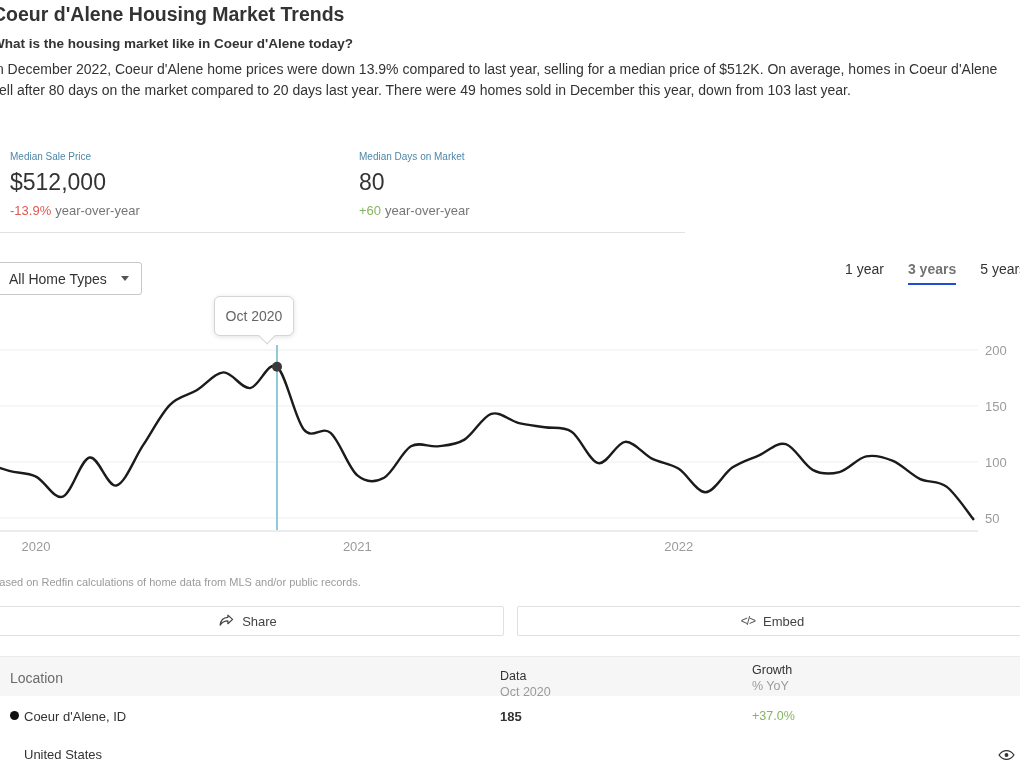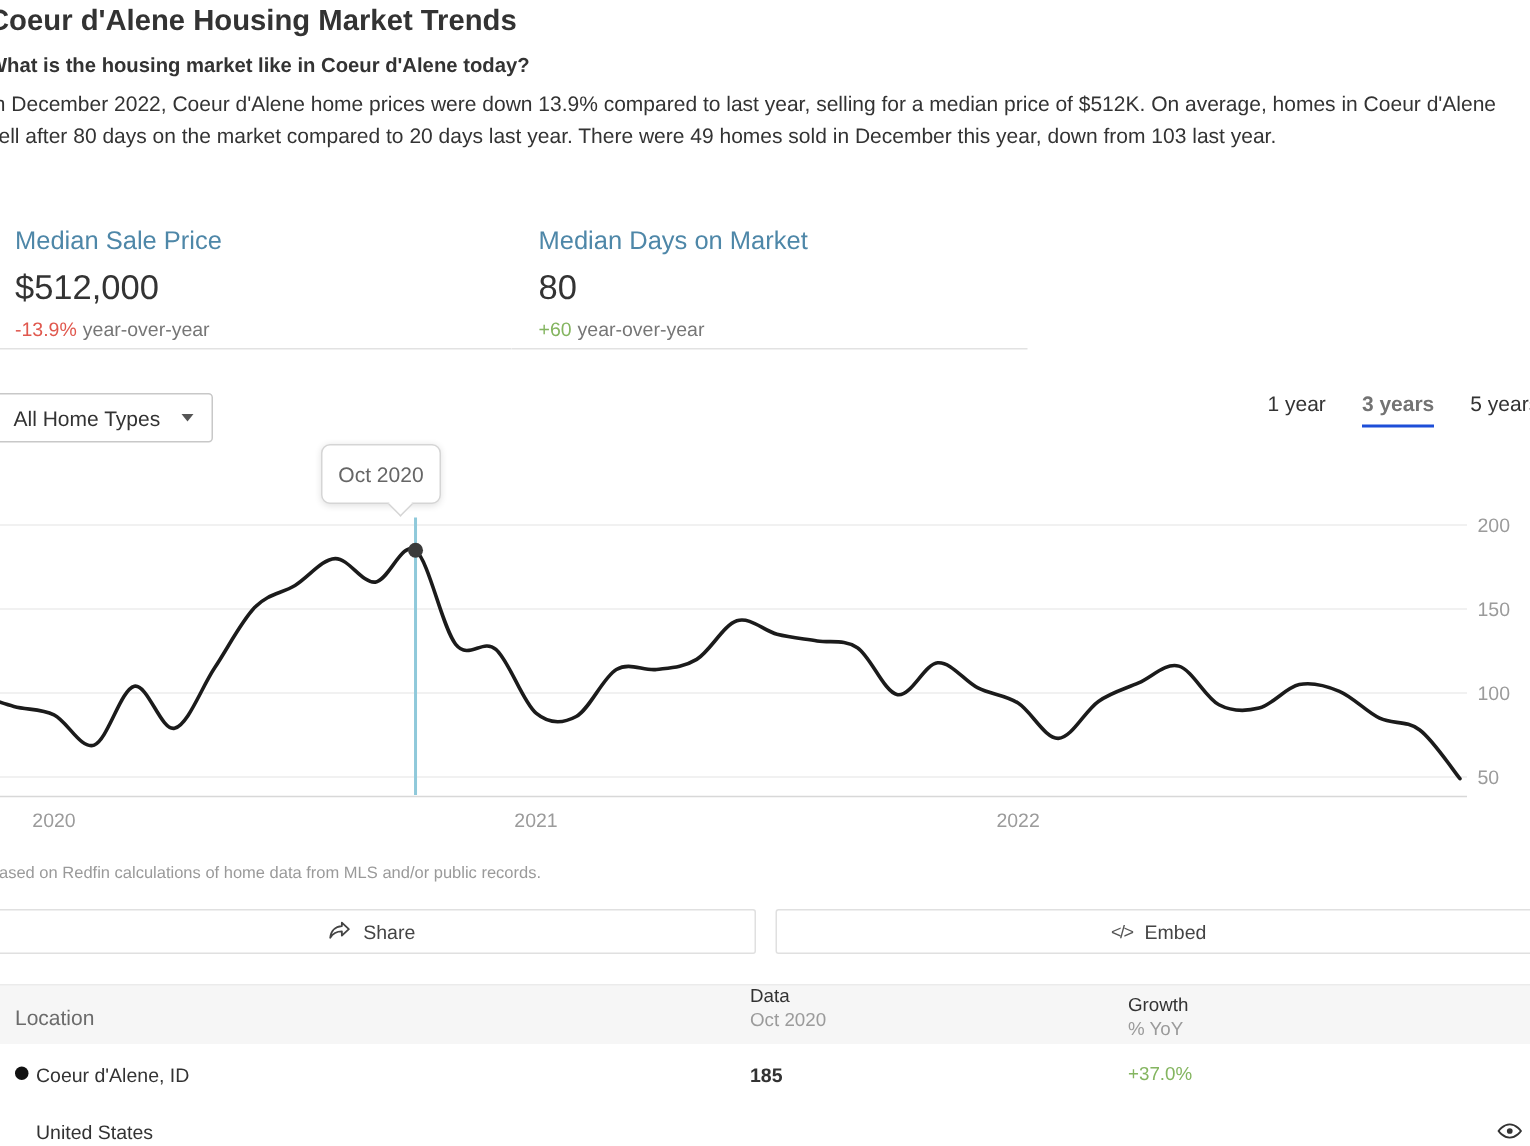--- a/index.html
+++ b/index.html
@@ -13,21 +13,21 @@
   
   .title    { position:absolute; top:3px;  left:0; font-size:19.5px; font-weight:700; color:#333; white-space:nowrap; }
   .subtitle { position:absolute; top:36px; left:0; font-size:13.5px; font-weight:700; color:#333; white-space:nowrap; }
   .desc     { position:absolute; top:59px; left:0; width:1030px; font-size:14px; line-height:20.5px; color:#333; }
 
   
   .tabs { position:absolute; top:133px; left:0; width:1036px; height:100px; display:flex; }
   .tab  { height:100px; padding:18px 0 0 18px; border-bottom:1px solid #e2e2e2; background:#fff; cursor:pointer; }
   .tab.t0 { width:349px; } .tab.t1 { width:343px; } .tab.t2 { width:344px; }
   .tab.selected { border-top:4px solid #333; border-left:1px solid #e4e4e4; border-right:1px solid #e4e4e4; border-bottom:1px solid #fff; padding-top:14px; }
-  .tab-label { font-size:17px; color:#4e87a8; margin-bottom:7px; }
+  .tab-label { font-size:10px; color:#4e87a8; margin-bottom:7px; }
   .tab.selected .tab-label { color:#333; font-weight:700; }
   .tab-value { font-size:23px; color:#333; margin-bottom:7px; }
   .tab-yoy   { font-size:13px; color:#767676; }
   .pct-down  { color:#e0584e; }
   .pct-up    { color:#84b560;margin-top:38px; }
   .yoy-suffix { margin-left:4px; }
 
   
   .dropdown { position:absolute; top:262px; left:0; width:150px; height:33px; border:1px solid #c8c8c8; border-radius:3px;
               display:flex; align-items:center; background:#fff; cursor:pointer; }
@@ -51,21 +51,21 @@
   .btn { position:absolute; top:606px; height:30px; border:1px solid #e0e0e0; border-radius:2px; background:#fff;
          display:flex; align-items:center; justify-content:center; gap:8px; font-size:13px; color:#444; cursor:pointer; }
   .btn-share { left:0;    width:512px; }
   .btn-embed { left:525px; width:511px; }
   .embed-glyph { font-size:12px; color:#555; letter-spacing:-1px; }
 
   
   .data-table { position:absolute; top:656px; left:0; width:1036px; }
   .thead { position:relative; height:40px; background:#f6f6f6; border-top:1px solid #ebebeb; }
   .th-loc { position:absolute; left:18px; top:13px; font-size:14px; color:#6b6b6b; }
-  .th2 { position:absolute; left:508px; top:0; } .th3 { position:absolute; left:760px; top:6px; }
+  .th2 { position:absolute; left:508px; top:12px; } .th3 { position:absolute; left:760px; top:6px; }
   .th-title { font-size:12.5px; color:#333; margin-bottom:2px; }
   .th-sub   { font-size:12.5px; color:#9b9b9b; }
   .trow { position:relative; height:38px; cursor:pointer; }
   .bullet { position:absolute; left:18px; top:15px; width:9px; height:9px; border-radius:50%; background:#111; }
   .row-loc { position:absolute; left:32px; top:13px; font-size:13px; color:#333; }
   .row-data { position:absolute; left:508px; top:13px; font-size:13px; font-weight:700; color:#333; }
   .row-growth { position:absolute; left:760px; top:13px; font-size:12.5px; color:#84b560; }
   .eye { position:absolute; left:1006px; top:13px; cursor:pointer; }
   svg text { font-family:"Liberation Sans", sans-serif; }
 </style>

